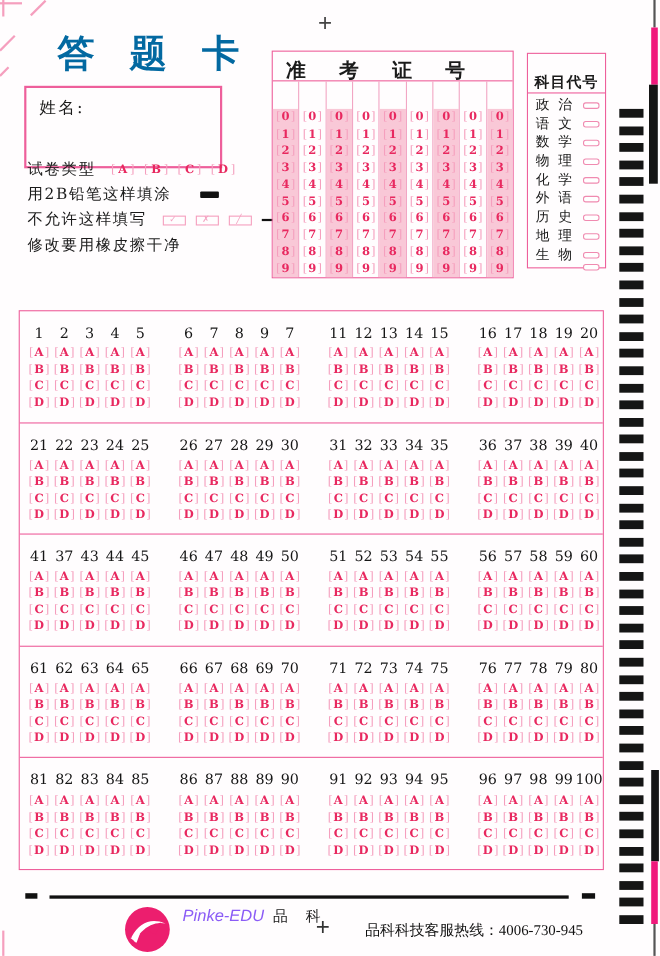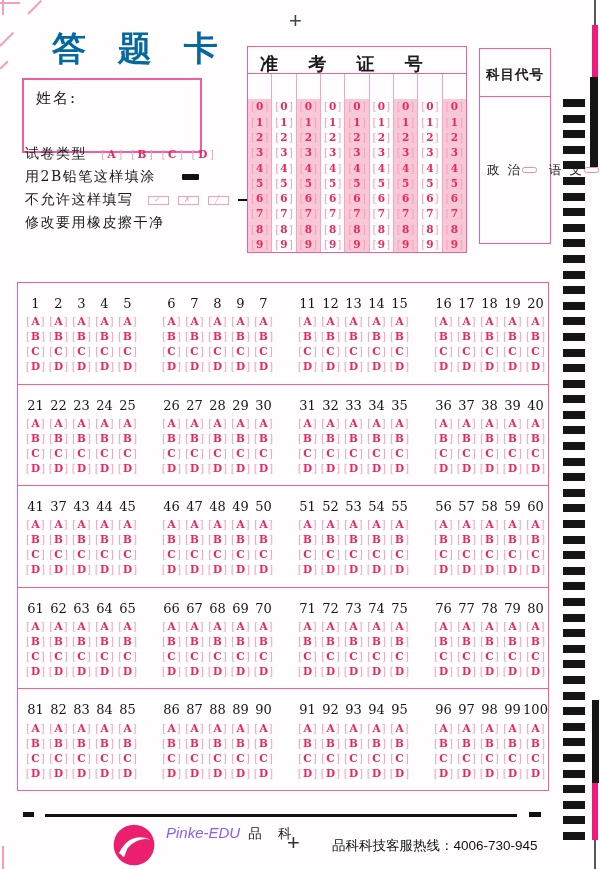--- a/index.html
+++ b/index.html
@@ -44,21 +44,21 @@
   .tcol + .tcol{border-left:1px solid var(--thin);}
   .tblank{height:25px;}
   .tdigits{flex:1;display:flex;flex-direction:column;}
   .tdigits.shaded{background:var(--shade);}
   .tcell{flex:1;display:flex;align-items:center;justify-content:center;}
 
   
   #subjects{left:479px;top:48px;width:72px;height:196px;border:1.5px solid var(--border);display:flex;flex-direction:column;}
   #subjects .shead{height:48px;border-bottom:1px solid var(--border);text-align:center;
                    font-size:13.5px;letter-spacing:1px;font-weight:600;padding-top:17px;}
-  #subjects .slist{flex:1;display:flex;flex-direction:row;padding:2px 0;}
+  #subjects .slist{flex:1;display:flex;flex-direction:column;padding:2px 0;}
   .srow{flex:1;display:flex;align-items:center;padding:0 5px 0 7px;}
   .slabel{font-size:12.5px;letter-spacing:2px;white-space:nowrap;}
   .sbub{width:15px;height:6px;border:1px solid #f08ab0;border-radius:2.5px;background:#fff;margin-left:auto;}
 
   
   #grid{left:17px;top:282px;width:532px;height:509px;border:1.5px solid var(--border);
         display:flex;flex-direction:column;}
   .ablock{flex:1;display:flex;padding:14px 0 0 6px;gap:21px;}
   .ablock + .ablock{border-top:1px solid var(--border);}
   .agroup{display:flex;}
@@ -71,21 +71,21 @@
   .tmark{width:22px;height:8px;background:#151515;}
   .edge{background:#151515;}
 
   
   #footline{left:45px;top:814px;width:472px;height:2.5px;background:#111;}
   .footdash{height:5px;background:#111;}
   #brandrow{left:166px;top:824px;display:flex;align-items:baseline;gap:8px;}
   #brand{font-family:"Liberation Sans",sans-serif;font-weight:normal;font-style:italic;font-size:15px;color:#8b5cf6;}
   #brandcjk{font-size:13.5px;letter-spacing:6px;}
   #company{left:166px;top:844px;font-family:"Liberation Sans",sans-serif;font-size:12px;letter-spacing:1px;color:#222;}
-  #hotline{left:332px;top:837px;font-family:Liberation Sans, sans-serif;font-size:13.5px;color:#111;}
+  #hotline{left:332px;top:837px;font-family:Liberation Serif, serif;font-size:13.5px;color:#111;}
 </style>
 </head>
 <body>
 
 <div id="sheet">
 
   <div class="abs pinkline" style="left:0;top:2px;width:20px;height:2px;"></div>
   <div class="abs pinkline" style="left:2px;top:0;width:2px;height:15px;"></div>
   <div class="abs pinkline diag" style="left:28px;top:13px;width:19px;"></div>
   <div class="abs pinkline diag" style="left:0;top:45px;width:19px;"></div>

